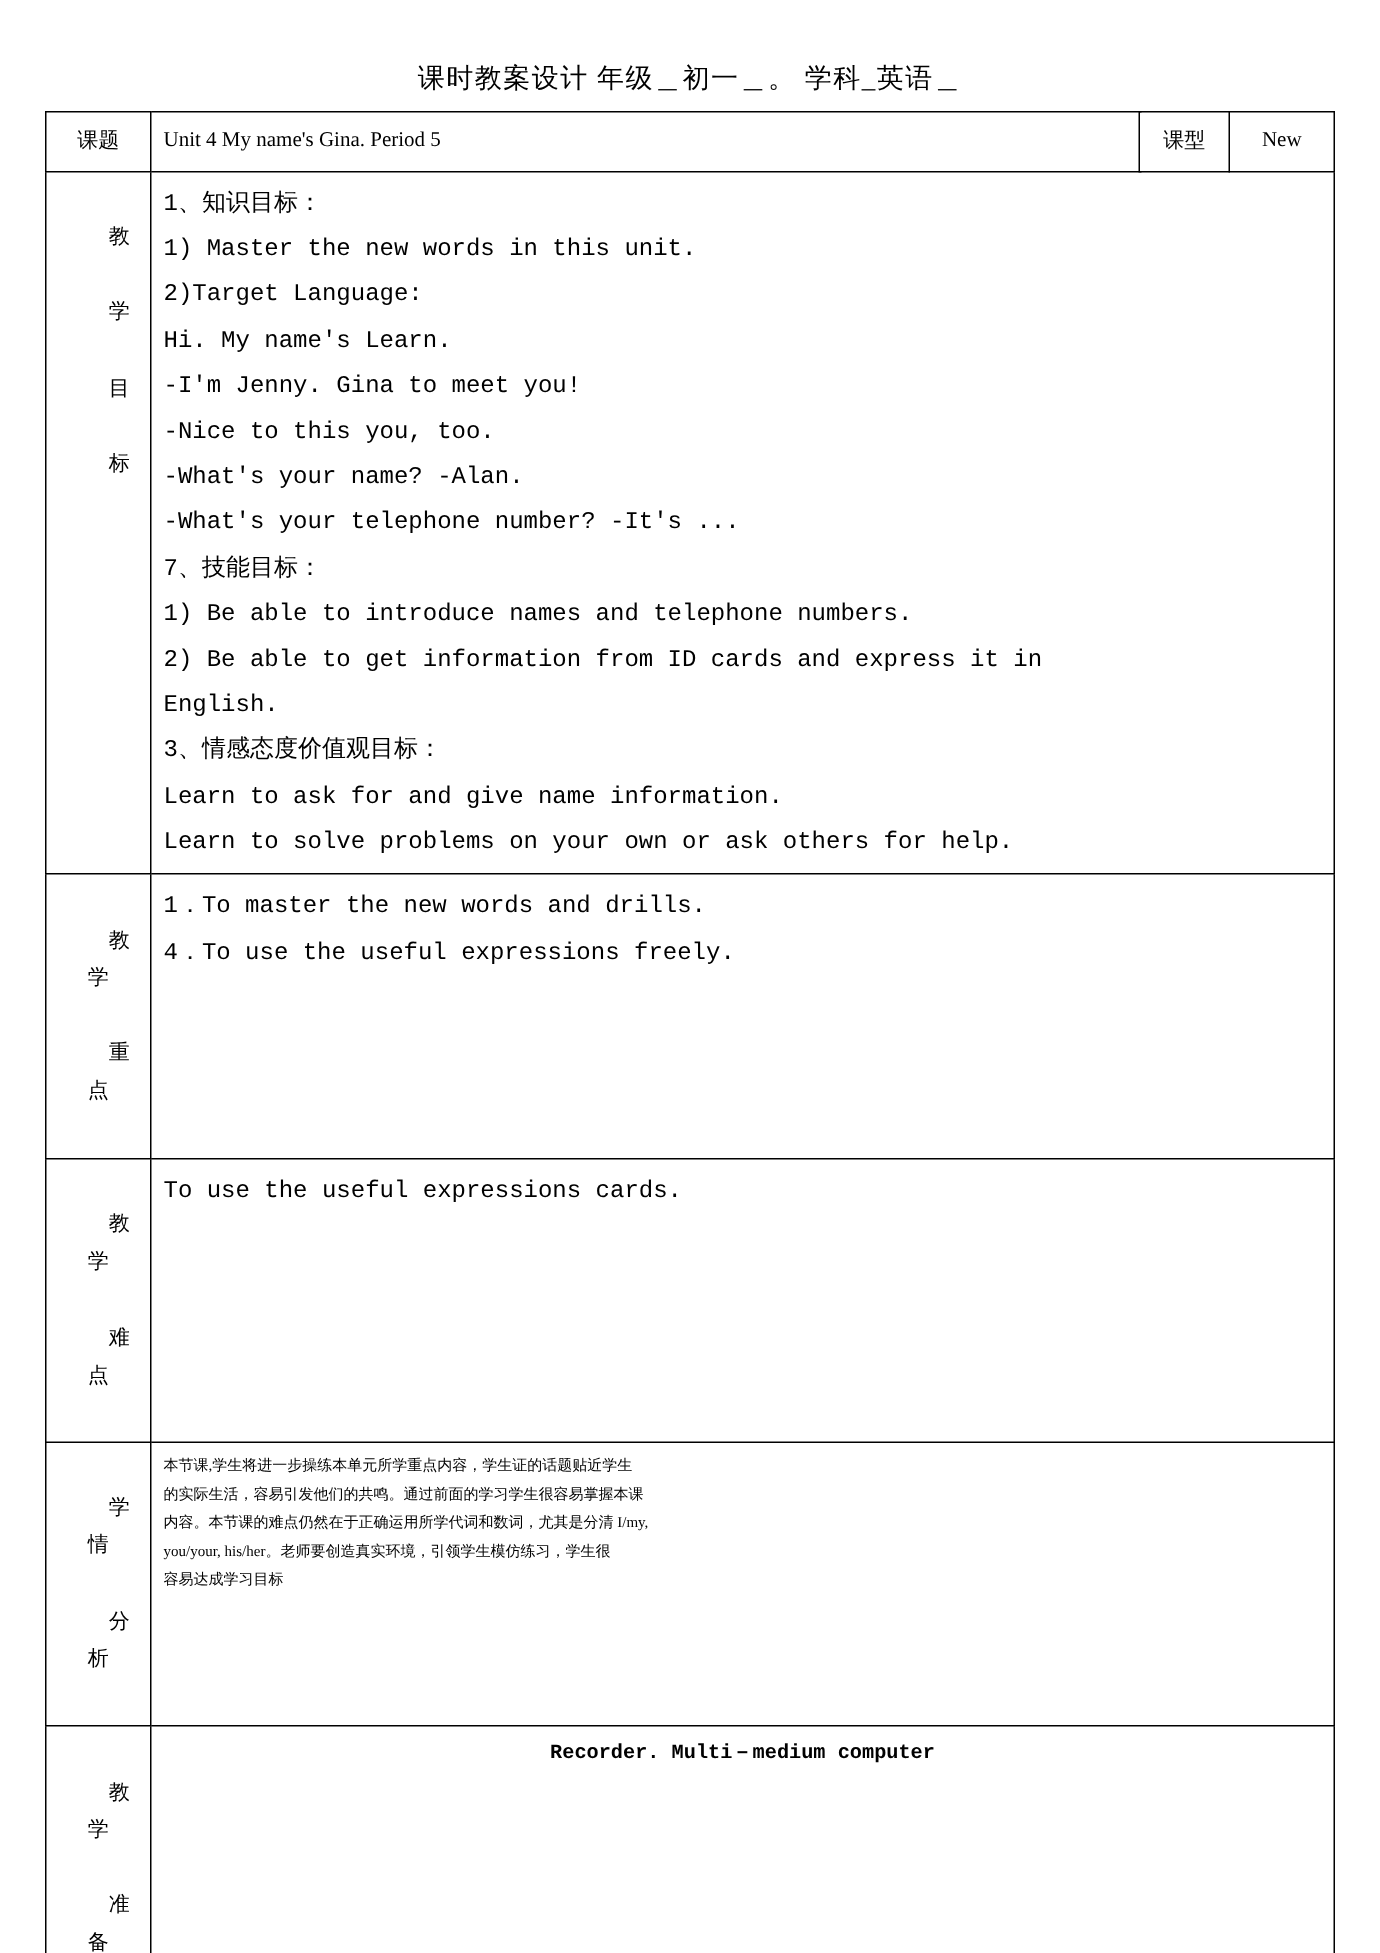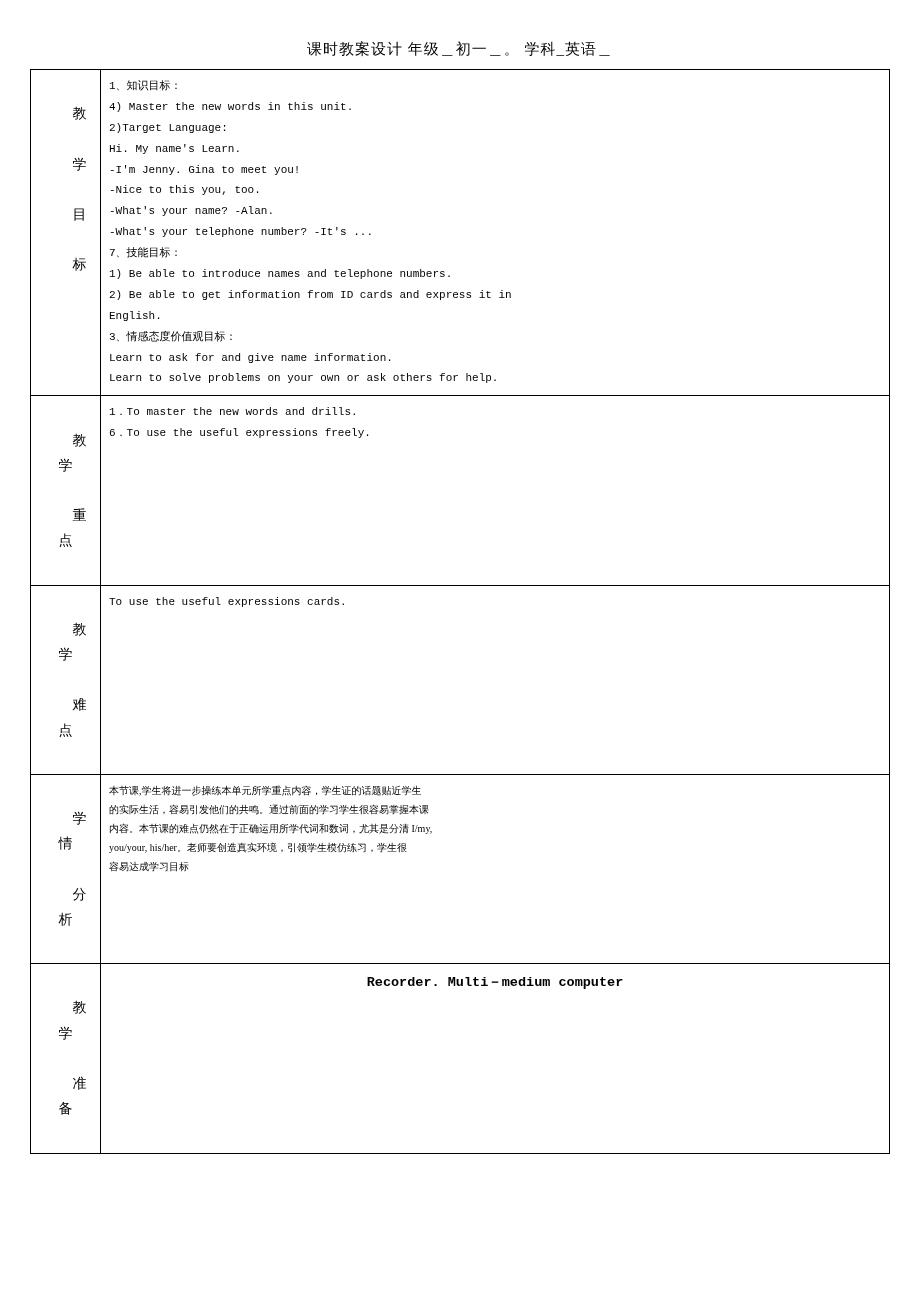--- a/index.html
+++ b/index.html
@@ -26,21 +26,21 @@
     .page-title {
       text-align: center;
       font-size: 26px;
       font-weight: bold;
       margin-bottom: 10px;
       letter-spacing: 2px;
     }
 
     .subtitle-row {
       text-align: center;
-      font-size: 15px;
+      font-size: 18px;
       margin-bottom: 10px;
       letter-spacing: 1px;
     }
 
     .main-table {
       width: 100%;
       border-collapse: collapse;
       border: 1.5px solid #000;
     }
 
@@ -79,49 +79,55 @@
       width: 60px;
     }
 
     .ke-type-value {
       text-align: center;
       width: 70px;
     }
 
     .mono {
       font-family: "Courier New", Courier, monospace;
-      font-size: 11px;
+      font-size: 16px;
     }
 
     .bold-mono {
       font-family: "Courier New", Courier, monospace;
       font-weight: bold;
       font-size: 13.5px;
     }
   </style>
 </head>
 <body>
 
 <div class="page-container">
   <div class="subtitle-row">课时教案设计      年级＿初一＿。   学科_英语＿</div>
 
   <table class="main-table">
 
     <tbody>
+        <tr class="header-row">
+      <td class="label-cell header-label">课题</td>
+      <td class="content-cell course-title-cell" colspan="2">Unit 4 My name's Gina.  Period 5</td>
+      <td class="ke-type-label">课型</td>
+      <td class="ke-type-value">New</td>
+    </tr>
 
     <tr>
       <td class="label-cell" rowspan="1">
         <span>教</span><br>
         <span>学</span><br>
         <span>目</span><br>
         <span>标</span>
       </td>
       <td class="content-cell mono" colspan="4">
         <div>1、知识目标：</div>
-        <div>4) Master the new words in this unit.</div>
+        <div>1) Master the new words in this unit.</div>
         <div>2)Target Language:</div>
         <div>Hi. My name's Learn.</div>
         <div>-I'm Jenny. Gina to meet you!</div>
         <div>-Nice to this you, too.</div>
         <div>-What's your name? -Alan.</div>
         <div>-What's your telephone number? -It's ...</div>
         <div>7、技能目标：</div>
         <div>1) Be able to introduce names and telephone numbers.</div>
         <div>2) Be able to get information from ID cards and express it in</div>
         <div>English.</div>
@@ -131,21 +137,21 @@
       </td>
     </tr>
 
     <tr>
       <td class="label-cell">
         <span>教 学</span><br>
         <span>重 点</span>
       </td>
       <td class="content-cell mono" colspan="4">
         <div>1．To master the new words and drills.</div>
-        <div>6．To use the useful expressions freely.</div>
+        <div>4．To use the useful expressions freely.</div>
       </td>
     </tr>
 
     <tr>
       <td class="label-cell">
         <span>教 学</span><br>
         <span>难 点</span>
       </td>
       <td class="content-cell mono" colspan="4">
         <div>To use the useful expressions cards.</div>

